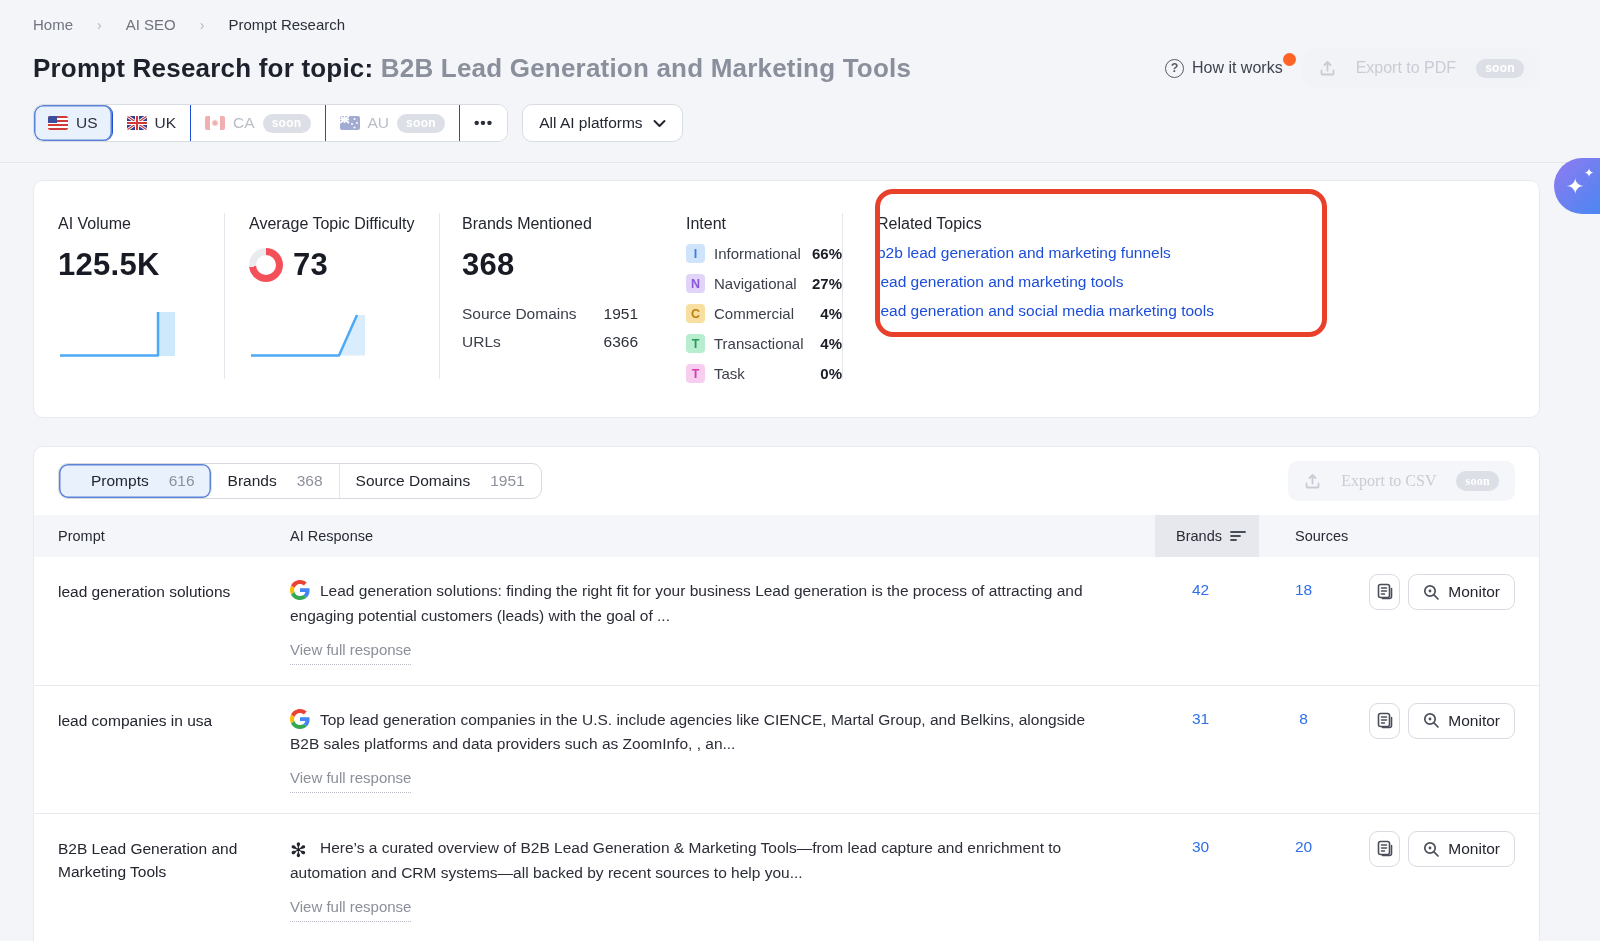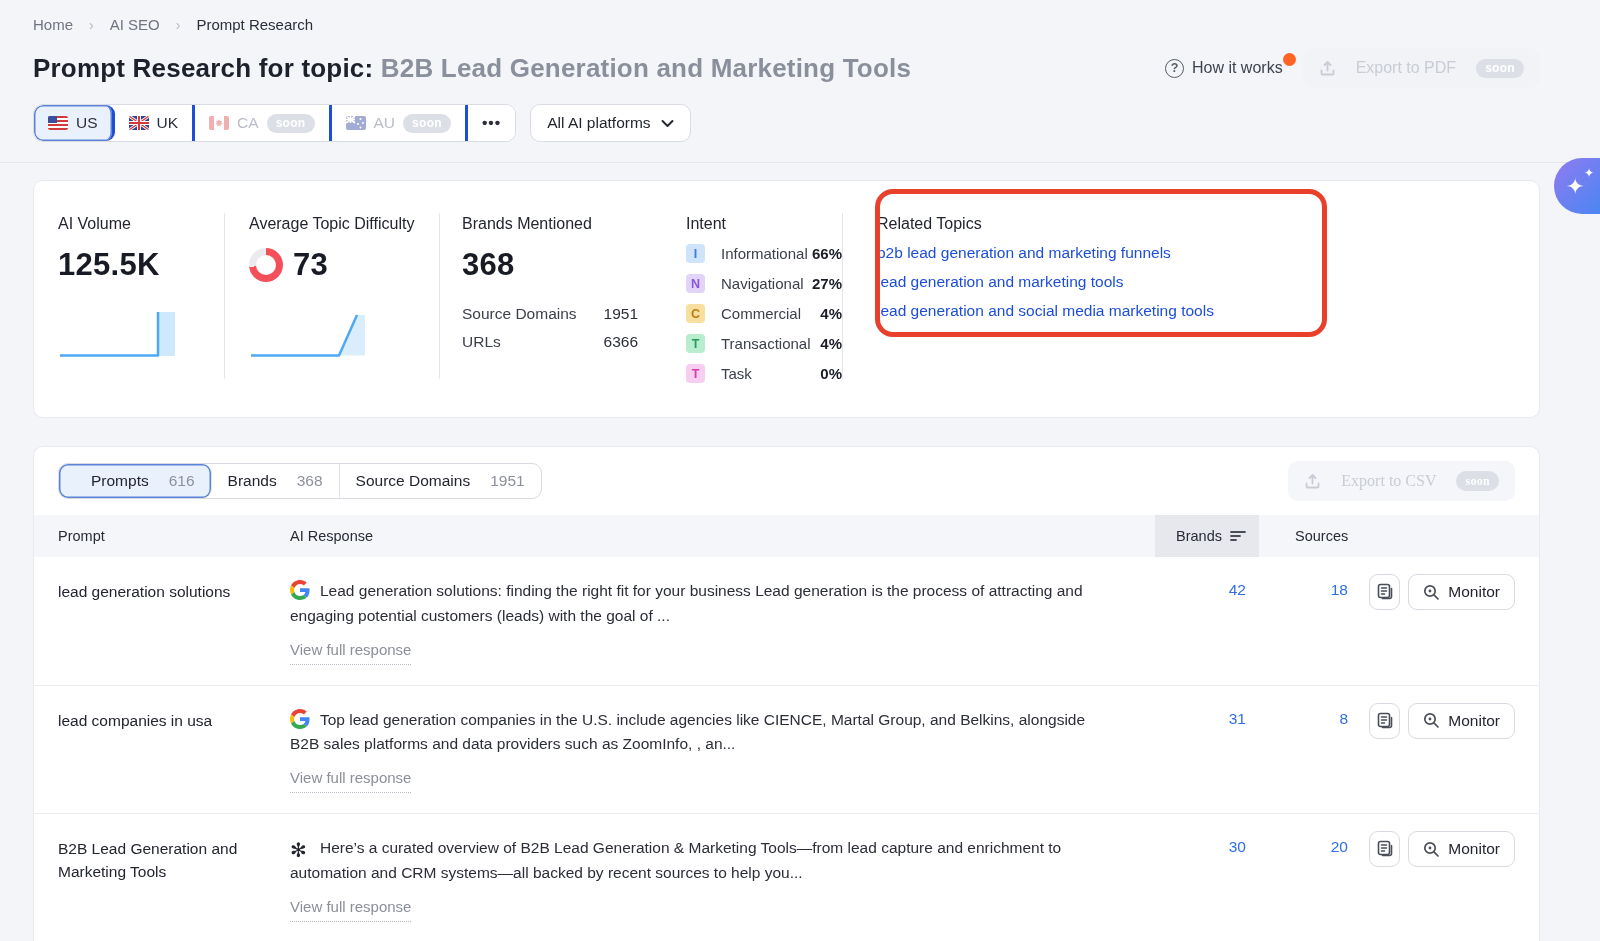--- a/index.html
+++ b/index.html
@@ -1,41 +1,41 @@
 <!DOCTYPE html>
 <html><head>
 <meta charset="utf-8">
 <style>
   * { margin:0; padding:0; box-sizing:border-box; }
   html,body { width:1600px; height:941px; overflow:hidden; }
   body { background:#f4f5f9; font-family:"Liberation Sans", sans-serif; color:#1d212b; }
 
   
   .topbar { padding:16px 60px 0 33px; }
-  .breadcrumb { display:flex; align-items:center; gap:16px; font-size:15px; color:#70747f; }
+  .breadcrumb { display:flex; align-items:center; gap:24px; font-size:15px; color:#70747f; }
   .breadcrumb .crumb-sep { color:#b4b8c1; font-size:14px; }
   .breadcrumb .crumb-current { color:#2b2f3a; }
   .crumb { cursor:pointer; }
 
   .title-row { display:flex; align-items:center; justify-content:space-between; margin-top:15px; }
   .page-title { font-size:26px; font-weight:bold; color:#1d212b; letter-spacing:.2px; }
   .page-title .topic { color:#8a8f9c; }
 
   .title-actions { display:flex; align-items:center; gap:20px; }
   .how-it-works { position:relative; display:flex; align-items:center; gap:8px; font-size:16px; color:#3f434e; cursor:pointer; }
   .q-icon { width:19px; height:19px; border:1.8px solid #565b66; border-radius:50%; display:flex; align-items:center; justify-content:center; font-size:12.5px; font-weight:bold; color:#565b66; }
   .orange-dot { position:absolute; top:-6px; right:-13px; width:13px; height:13px; border-radius:50%; background:#ff6326; }
   .btn-disabled { display:flex; align-items:center; gap:20px; background:#f2f3f7; border:none; border-radius:10px; height:40px; padding:0 16px; font-size:16px; color:#c9ccd4; cursor:default; font-family:inherit; }
   .soon-badge { background:#dcdfe6; color:#ffffff; font-size:12px; font-weight:bold; border-radius:10px; padding:2.5px 9px; letter-spacing:.3px; }
   .upload-icon svg { display:block; }
 
   
   .filter-row { display:flex; align-items:center; gap:14px; margin-top:16px; padding-bottom:20px; }
   .region-group { display:flex; background:#fff; border:1px solid #d9dce3; border-radius:10px; overflow:hidden; }
-  .region-tab { display:flex; align-items:center; gap:8px; padding:0 14px; height:36px; font-size:15.5px; color:#2b2f3a; border-right:3px solid #1d4ed8; cursor:pointer; background:#fff; }
+  .region-tab { display:flex; align-items:center; gap:8px; padding:0 14px; height:36px; font-size:15.5px; color:#2b2f3a; border-right:1px solid #1d4ed8; cursor:pointer; background:#fff; }
   .region-tab:last-child { border-right:none; }
   .region-tab.selected { background:#e9f1fd; box-shadow:inset 0 0 0 1.5px #5b84d8; border-radius:9px; }
   .region-tab.soon { color:#b9bdc6; }
   .region-tab.soon .flag { opacity:.45; }
   .flag { width:20px; height:14px; display:inline-flex; border-radius:2px; overflow:hidden; }
   .flag svg { display:block; }
   .region-more { letter-spacing:1px; font-weight:bold; color:#2b2f3a; }
   .platform-select { display:flex; align-items:center; gap:10px; background:#fff; border:1px solid #d9dce3; border-radius:10px; height:38px; padding:0 16px; font-size:15.5px; color:#23262f; cursor:pointer; font-family:inherit; }
   .chevron-down svg { display:block; }
   .top-divider { border-bottom:1px solid #e4e6ec; }
@@ -58,21 +58,21 @@
   .donut { width:34px; height:34px; border-radius:50%; position:relative; }
   .donut::after { content:""; position:absolute; inset:7px; background:#fff; border-radius:50%; }
   .kv { display:flex; justify-content:space-between; font-size:15.5px; color:#3c404b; margin-top:10px; width:176px; }
   .kv-list { margin-top:22px; }
   .kv .v { color:#2b2f3a; }
 
   
   .sec-intent { width:180px; padding-left:24px; }
   .intent-row { display:flex; align-items:center; margin-top:11px; }
   .intent-badge { width:19px; height:19px; border-radius:4px; font-size:12.5px; font-weight:bold; display:flex; align-items:center; justify-content:center; flex:none; }
-  .intent-name { font-size:15px; color:#3c404b; margin-left:16px; flex:1; }
+  .intent-name { font-size:15px; color:#3c404b; margin-left:9px; flex:1; }
   .intent-pct { font-size:15px; font-weight:bold; color:#1a1d26; text-align:right; width:40px; }
 
   
   .sec-related { flex:1; padding-left:34px; }
   .related-link { display:block; font-size:15.5px; color:#1d4ed8; margin-top:11px; text-decoration:none; cursor:pointer; width:fit-content; }
   .annotation-box { position:absolute; left:841px; top:8px; width:452px; height:148px; border:5px solid #e8402a; border-radius:18px; pointer-events:none; }
 
   
   .table-card { margin-top:28px; padding-top:14px; min-height:525px; }
   .table-toolbar { display:flex; align-items:center; justify-content:space-between; padding:0 24px 14px 24px; }
@@ -91,21 +91,21 @@
   .sort-icon svg { display:block; }
 
   .t-row { border-top:1px solid #eaebf0; }
   .t-row:first-child { border-top:none; }
   .cell-prompt { padding:24px 16px 0 24px; font-size:15.5px; color:#23262f; line-height:1.45; }
   .cell-response { padding:22px 50px 20px 0; font-size:15.5px; color:#2b2e37; line-height:1.6; }
   .engine-icon { display:inline-flex; width:20px; height:20px; margin-right:10px; vertical-align:-4px; }
   .engine-icon svg { display:block; }
   .openai-glyph { font-size:20px; line-height:20px; color:#23262f; }
   .view-full { display:inline-block; margin-top:9px; font-size:15px; color:#8b8f9a; border-bottom:1.5px dotted #b9bcc4; padding-bottom:2px; cursor:pointer; }
-  .cell-num { padding:24px 13px 0 0; text-align:right; font-size:15.5px; color:#2e6fe8; }
+  .cell-num { padding:24px 13px 0 0; text-align:center; font-size:15.5px; color:#2e6fe8; }
   .cell-num a { color:#2e6fe8; text-decoration:none; cursor:pointer; }
   .cell-sources { padding-right:21px; }
   .cell-actions { padding:17px 24px 0 0; display:flex; justify-content:flex-end; align-items:flex-start; gap:8px; }
   .icon-btn { width:37px; height:36px; background:#fff; border:1px solid #d9dbe3; border-radius:9px; display:flex; align-items:center; justify-content:center; cursor:pointer; }
   .monitor-btn { height:36px; background:#fff; border:1px solid #d9dbe3; border-radius:9px; display:flex; align-items:center; gap:8px; padding:0 14px; font-size:15.5px; color:#23262f; cursor:pointer; font-family:inherit; }
 
   
   .ai-fab { position:absolute; top:158px; right:0; width:46px; height:56px; border-radius:28px 0 0 28px; background:linear-gradient(135deg,#907bf0 0%,#4b86f2 100%); cursor:pointer; color:#fff; }
   .ai-fab .spark-big { position:absolute; left:12px; top:16px; font-size:22px; }
   .ai-fab .spark-small { position:absolute; left:30px; top:8px; font-size:12px; }

